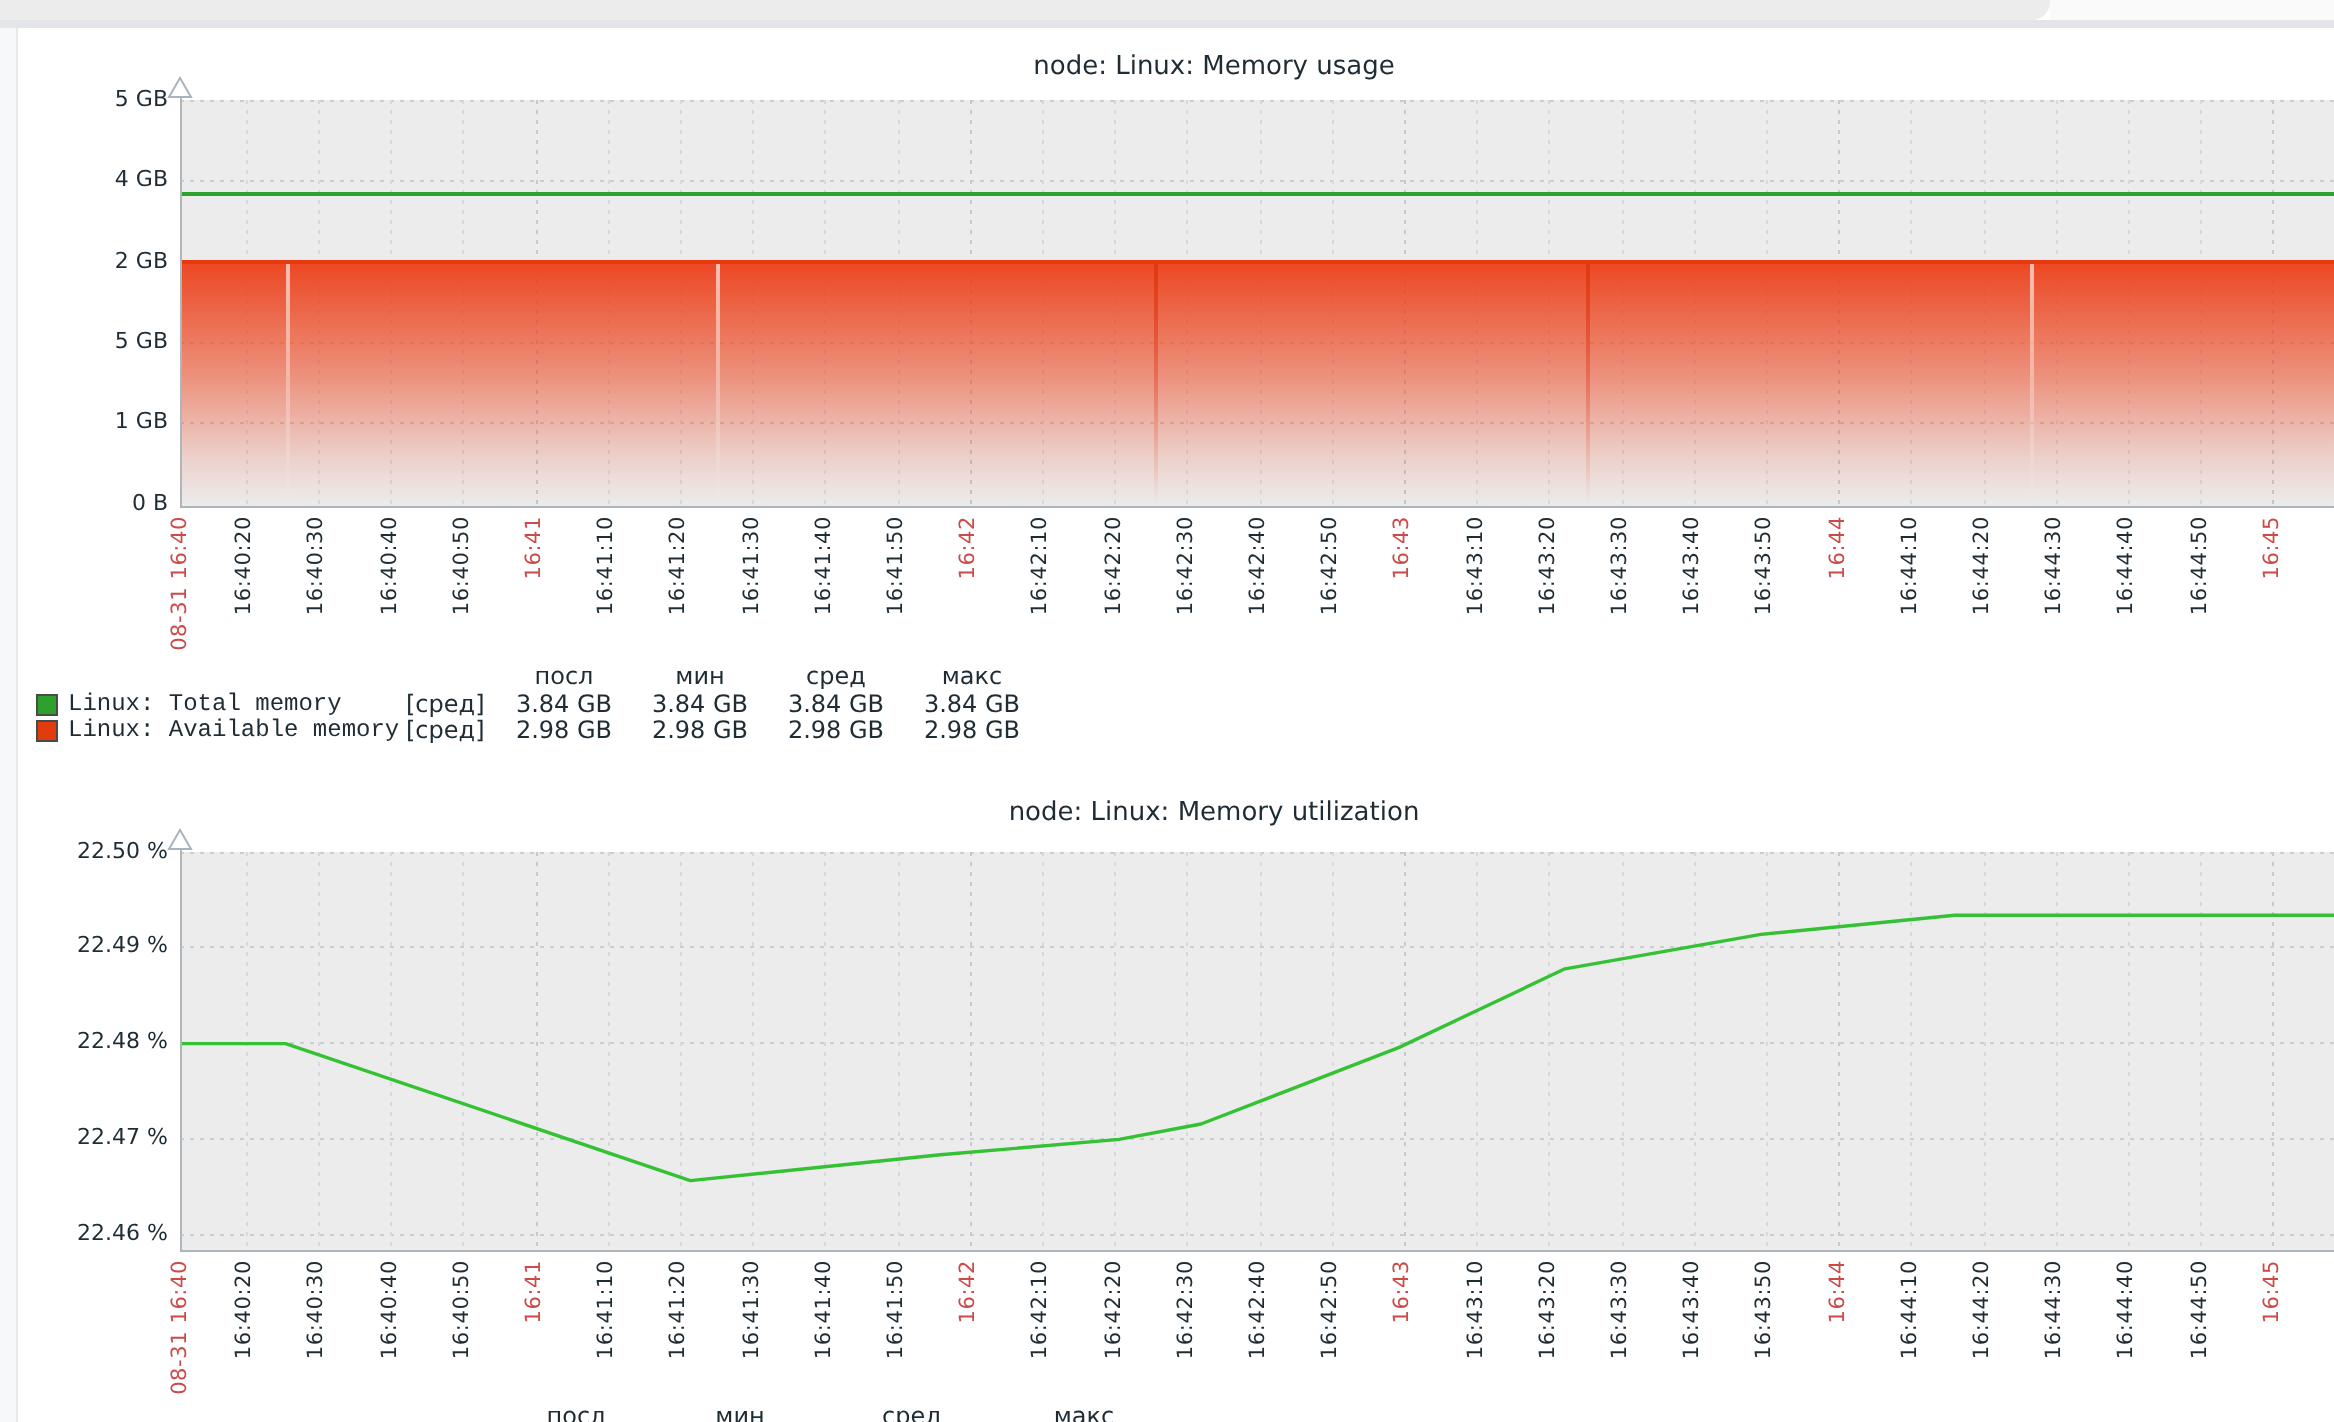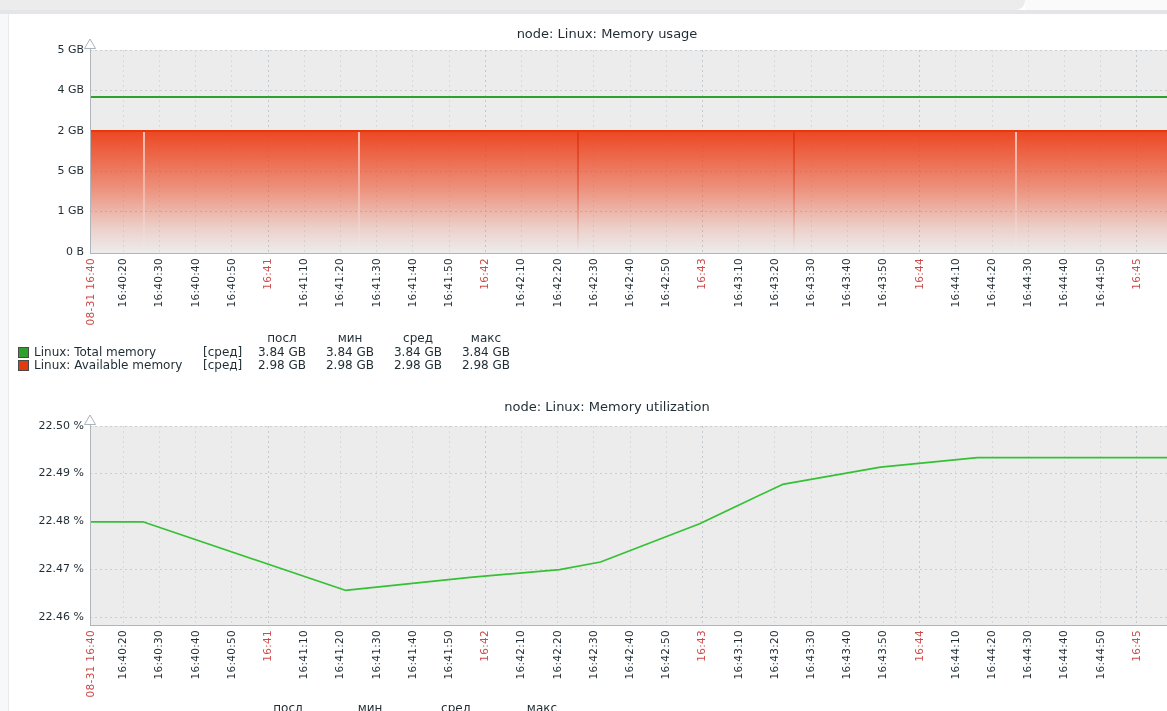--- a/index.html
+++ b/index.html
@@ -19,21 +19,21 @@
   .xtick{position:absolute;writing-mode:vertical-rl;transform:rotate(180deg);font-size:10.5px;
          letter-spacing:.3px;color:#1f2c33;white-space:nowrap;}
   .xtick.red{color:#cc4a47;}
   .axis{position:absolute;background:#aeb6bc;}
   .seriesline{position:absolute;height:2px;}
   .areatop{position:absolute;height:2px;}
   .areafill{position:absolute;}
   .seam{position:absolute;width:2px;}
   .legend{position:absolute;font-size:12px;line-height:13px;color:#1f2c33;}
   .lcell{position:absolute;width:68px;text-align:center;white-space:nowrap;}
-  .lname{position:absolute;left:34px;white-space:nowrap;}
+  .lname{position:absolute;left:34px;white-space:nowrap;font-family:Liberation Mono, monospace;}
   .lscope{position:absolute;left:203px;width:46px;text-align:left;}
   .lsq{position:absolute;left:18px;width:11px;height:11px;border:1px solid #4a4a4a;box-sizing:border-box;}
   svg{position:absolute;overflow:visible;}
 </style>
 </head>
 <body>
 
 <div class="screen">
   <div class="tab"></div>
   <div class="tabrest"></div>

